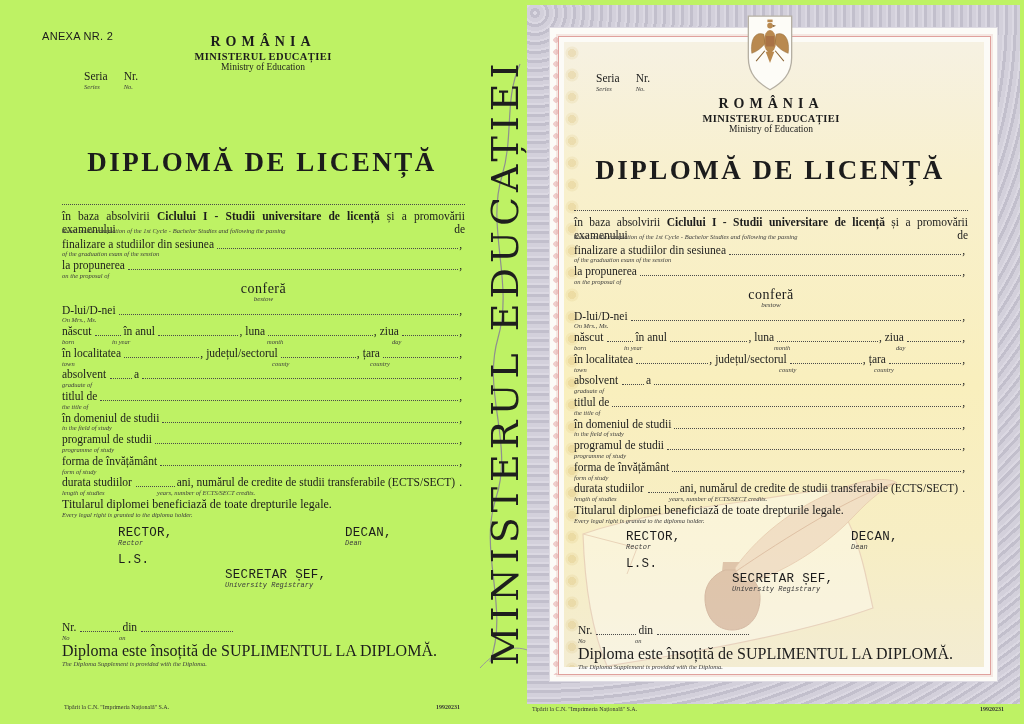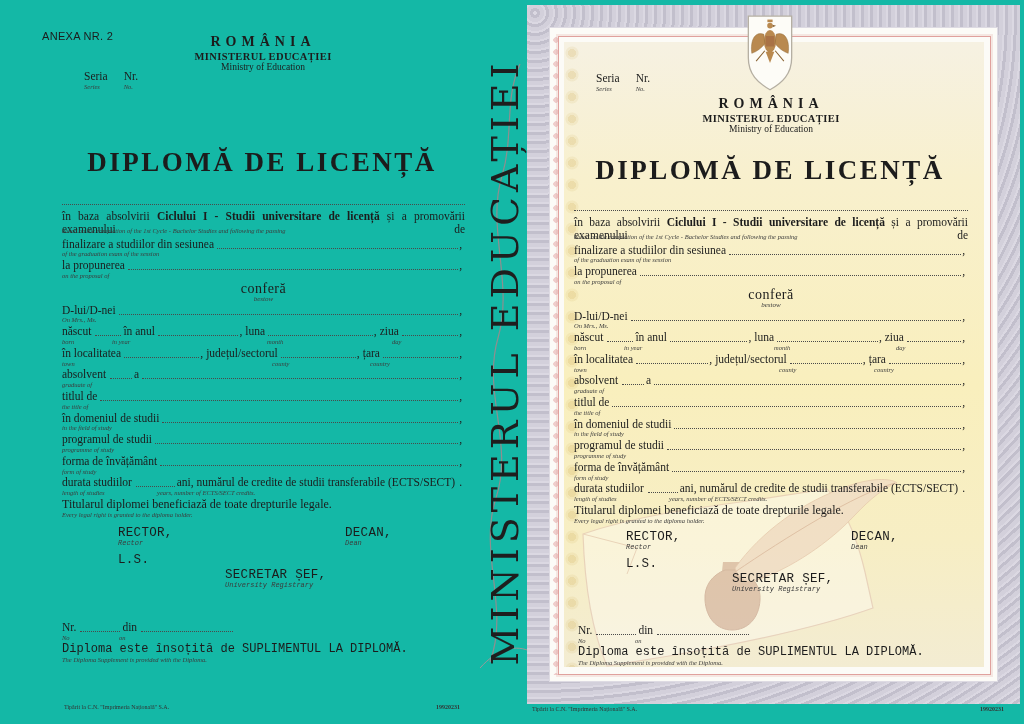--- a/index.html
+++ b/index.html
@@ -1,16 +1,16 @@
 <!DOCTYPE html>
 <html><head>
 <meta charset="utf-8">
 <style>
   html,body{margin:0;padding:0;background:#e9e9e9;}
-  .page{position:relative;width:1024px;height:724px;background:#14b8a6;overflow:hidden;
+  .page{position:relative;width:1024px;height:724px;background:#bef264;overflow:hidden;
         font-family:"Liberation Serif",serif;color:#1c1c1c;}
   
   .anexa{position:absolute;left:42px;top:30px;font-family:"Liberation Sans",sans-serif;font-size:11px;letter-spacing:.3px;}
   .hdr{position:absolute;width:210px;text-align:center;}
   .country{font-size:14px;font-weight:bold;letter-spacing:5px;}
   .ministry{font-size:10.5px;font-weight:bold;letter-spacing:.4px;margin-top:1px;}
   .ministry-en{font-size:9.5px;}
   .seria{position:absolute;display:flex;gap:16px;}
   .scol .sl{font-size:11.5px;}
   .scol .se{display:block;font-size:6.5px;font-style:italic;margin-top:-1px;color:#3c3c3c;}
@@ -30,21 +30,21 @@
   .en{position:absolute;top:12.8px;font-size:6.5px;font-style:italic;color:#3c3c3c;white-space:nowrap;}
   .roc{font-size:14px;letter-spacing:.5px;}
   .enc{display:block;font-size:7px;font-style:italic;margin-top:-2px;color:#3c3c3c;}
   
   .sig{position:absolute;height:95px;}
   .sgi{position:absolute;font-family:Liberation Mono, monospace;}
   .sgl{font-size:12.5px;letter-spacing:.3px;}
   .sge{display:block;font-size:7px;font-style:italic;margin-top:-1px;color:#3c3c3c;}
   .nrline{position:absolute;}
   .supp{position:absolute;}
-  .suppro{font-size:12px;font-family:Liberation Mono, monospace;}
+  .suppro{font-size:16px;}
   .suppen{display:block;font-size:6.5px;font-style:italic;margin-top:0;color:#3c3c3c;}
   .pfoot{position:absolute;font-size:6px;color:#333;}
   .pcode{position:absolute;font-size:6px;font-weight:bold;color:#333;}
   
   .hdrL{left:158px;top:34px;}
   .seriaL{left:84px;top:66px;}
   .titleL{left:58px;top:147px;width:408px;}
   .bodyL{left:62px;top:199px;width:403px;}
   .sigL{left:62px;top:526px;width:403px;}
   .nrL{left:62px;top:621px;width:280px;}

